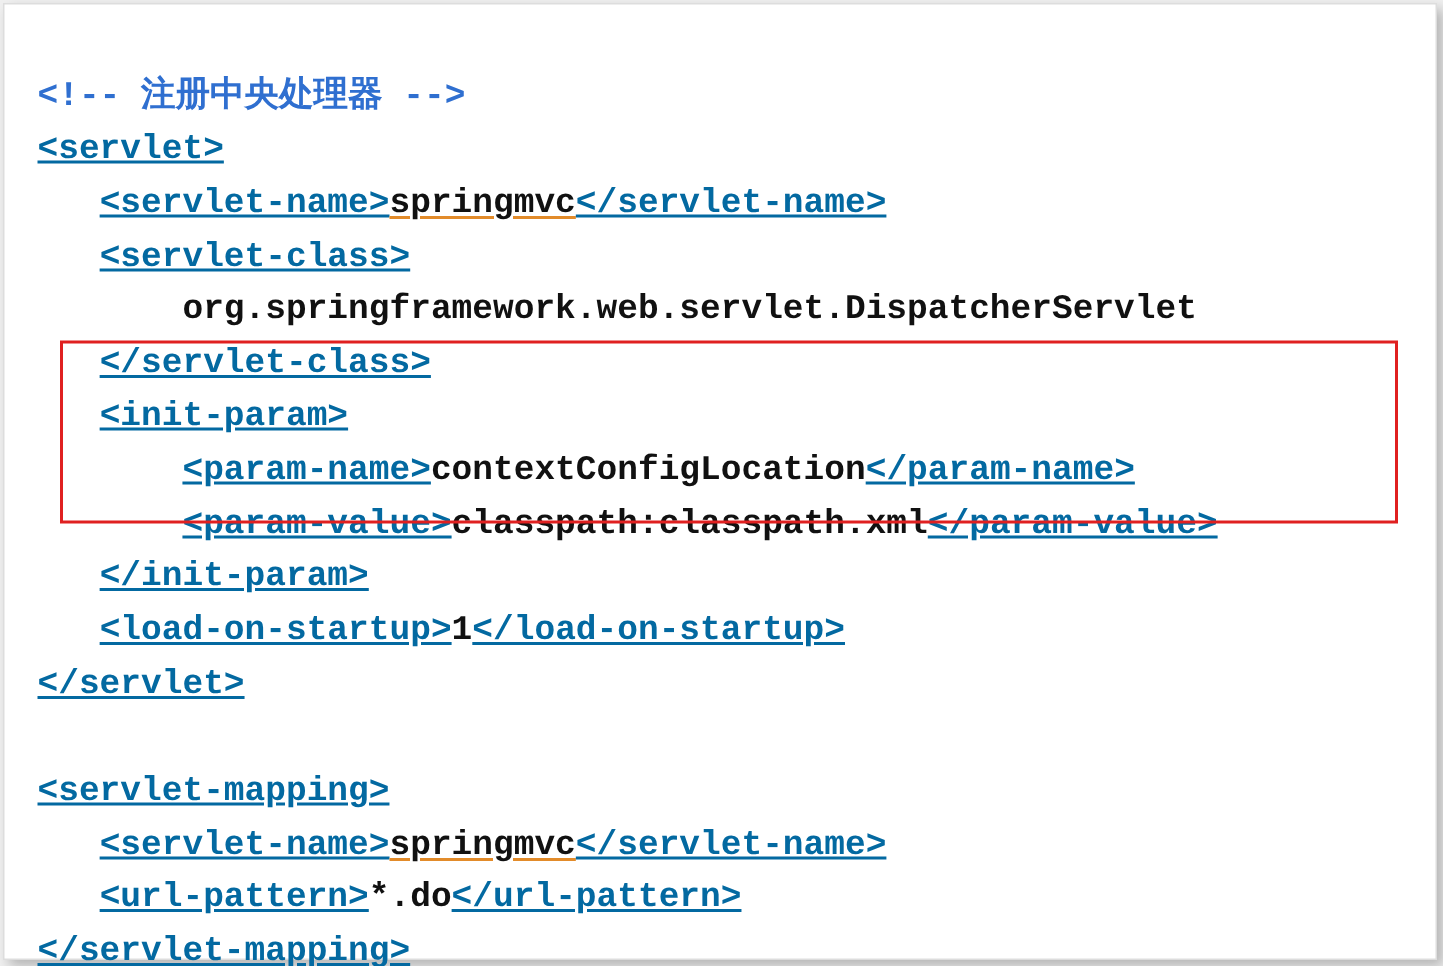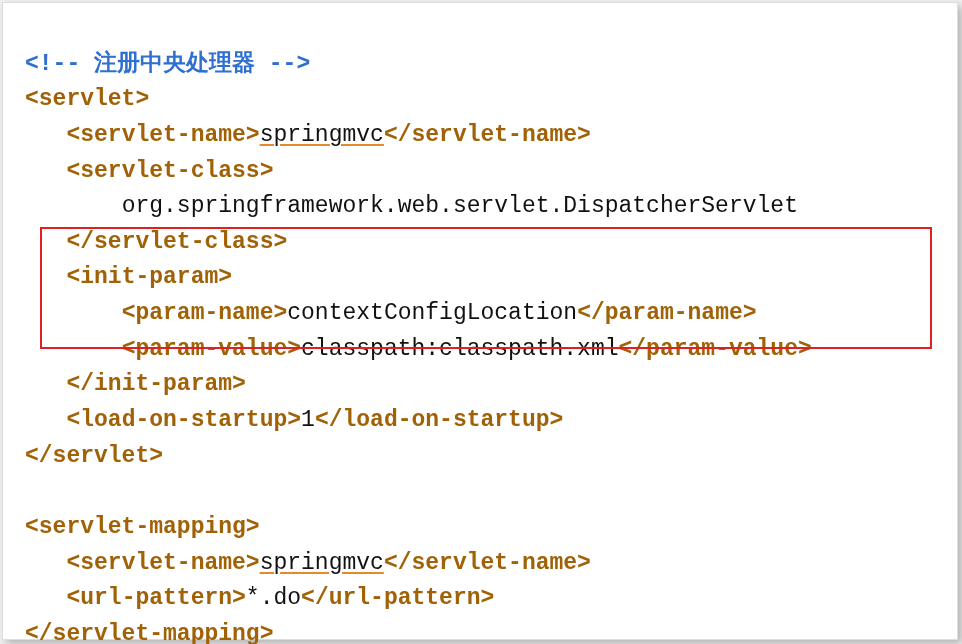--- a/index.html
+++ b/index.html
@@ -22,22 +22,22 @@
     border: 1px solid #ddd;
     box-sizing: border-box;
   }
   .code {
     position: absolute;
     top: 8px;
     left: 22px;
     white-space: pre;
   }
   .comment { color: #2f6fd0; font-weight: bold; }
-  .tag { color: #a16207; font-weight: bold; }
-  .text { color: #111; font-weight: normal; }
+  .tag { color: #0369a1; font-weight: bold; text-decoration: underline; }
+  .text { color: #111; font-weight: bold; }
   .underline { text-decoration: underline; text-decoration-color: #e28b2a; text-decoration-thickness: 2px; text-underline-offset: 3px; }
   .highlight-box {
     position: absolute;
     border: 2px solid #e02020;
     left: 37px;
     top: 224px;
     width: 892px;
     height: 122px;
     box-sizing: border-box;
     pointer-events: none;

